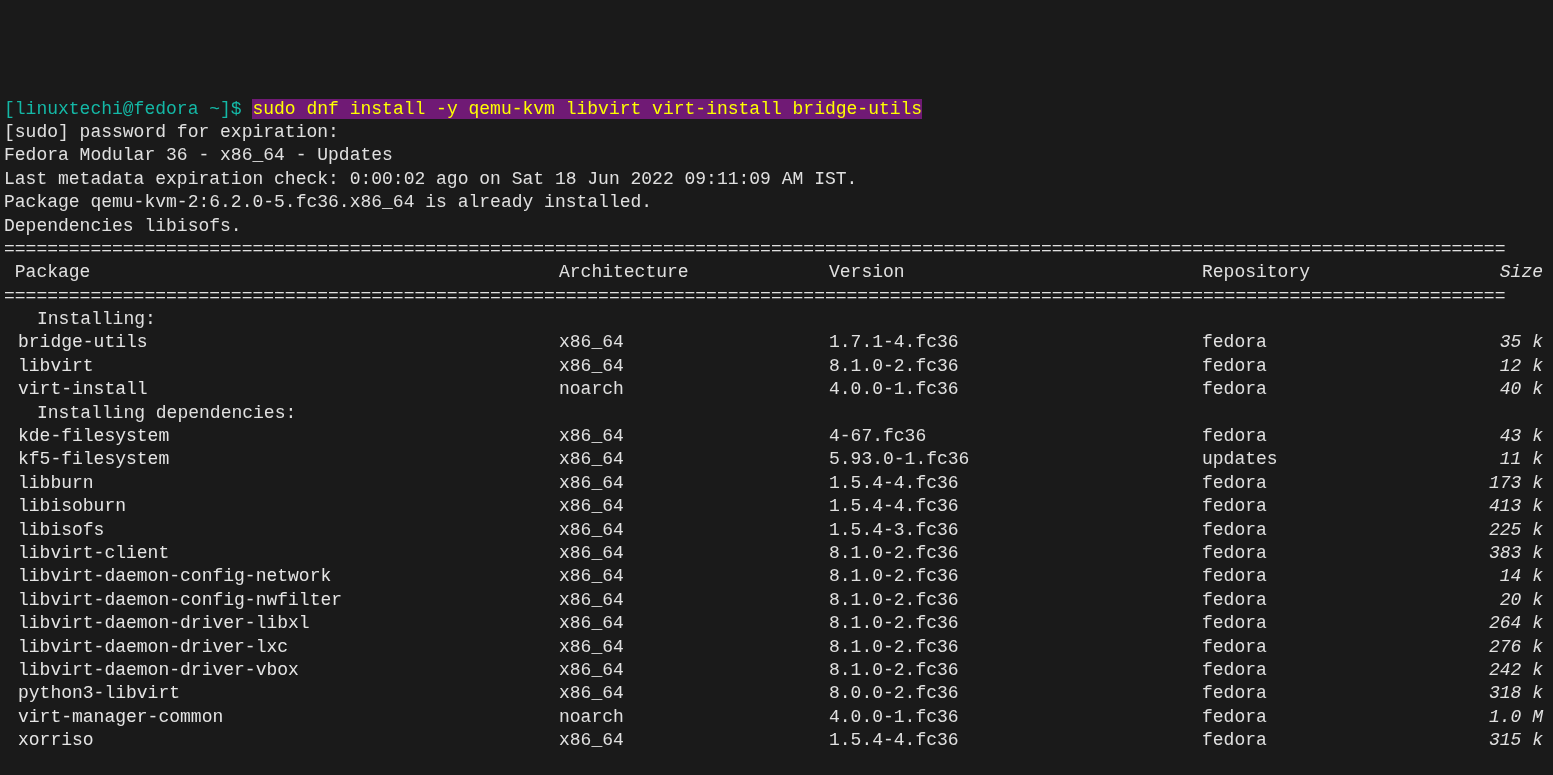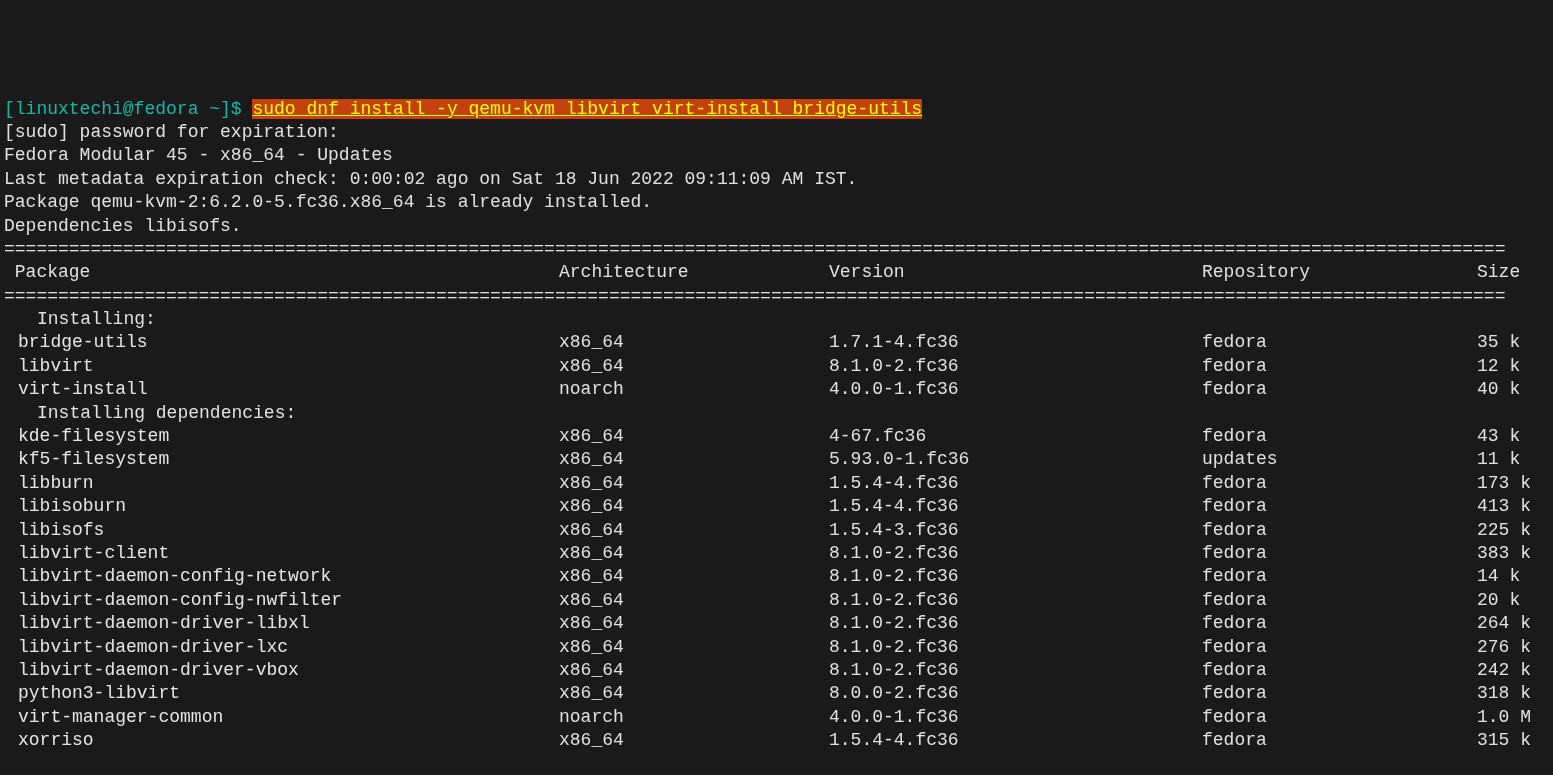--- a/index.html
+++ b/index.html
@@ -7,40 +7,40 @@
       color: #e0e0e0;
       font-family: 'Courier New', monospace;
       font-size: 18px;
       margin: 0;
       padding: 4px;
       line-height: 1.3;
       white-space: pre;
       overflow-x: auto;
     }
     .prompt-user { color: #14b8a6; }
-    .cmd { color: #ffff00; background-color: #c2410c; text-decoration: underline; }
+    .cmd { color: #ffff00; background-color: #701a75; }
     .package-name { color: #e5e5e5; }
     .row { display: flex; }
     .col-package { width: 555px; padding-left: 14px; box-sizing: border-box; }
     .col-arch { width: 270px; }
     .col-version { width: 373px; }
     .col-repo { width: 275px; }
-    .col-size { width: 66px; text-align: left; }
+    .col-size { width: 66px; text-align: right; font-style: italic; }
     .header-row { display: flex; }
     .section-label { padding-left: 2px; margin-left: 31px; }
     .divider { color: #e0e0e0; letter-spacing: 0; overflow: hidden; }
   </style>
 </head>
 <body>
 
 
 <div>
 <span><span class="prompt-user">[linuxtechi@fedora ~]$ </span><span class="cmd">sudo dnf install -y qemu-kvm libvirt virt-install bridge-utils</span></span>
 <span>[sudo] password for expiration:</span>
-<div class="row"><span style="width:1159px">Fedora Modular 45 - x86_64 - Updates</span></div><span>Last metadata expiration check: 0:00:02 ago on Sat 18 Jun 2022 09:11:09 AM IST.</span>
+<div class="row"><span style="width:1159px">Fedora Modular 36 - x86_64 - Updates</span></div><span>Last metadata expiration check: 0:00:02 ago on Sat 18 Jun 2022 09:11:09 AM IST.</span>
 <span>Package qemu-kvm-2:6.2.0-5.fc36.x86_64 is already installed.</span>
 <span>Dependencies libisofs.</span>
 <div class="divider">===========================================================================================================================================</div><div class="header-row"><span class="col-package" style="padding-left:0"> Package</span><span class="col-arch">Architecture</span><span class="col-version">Version</span><span class="col-repo">Repository</span><span class="col-size">Size</span></div><div class="divider">===========================================================================================================================================</div><span class="section-label">Installing:</span>
 <div class="row"><span class="col-package package-name">bridge-utils</span><span class="col-arch">x86_64</span><span class="col-version">1.7.1-4.fc36</span><span class="col-repo">fedora</span><span class="col-size">35 k</span></div><div class="row"><span class="col-package package-name">libvirt</span><span class="col-arch">x86_64</span><span class="col-version">8.1.0-2.fc36</span><span class="col-repo">fedora</span><span class="col-size">12 k</span></div><div class="row"><span class="col-package package-name">virt-install</span><span class="col-arch">noarch</span><span class="col-version">4.0.0-1.fc36</span><span class="col-repo">fedora</span><span class="col-size">40 k</span></div><span class="section-label">Installing dependencies:</span>
 <div class="row"><span class="col-package package-name">kde-filesystem</span><span class="col-arch">x86_64</span><span class="col-version">4-67.fc36</span><span class="col-repo">fedora</span><span class="col-size">43 k</span></div><div class="row"><span class="col-package package-name">kf5-filesystem</span><span class="col-arch">x86_64</span><span class="col-version">5.93.0-1.fc36</span><span class="col-repo">updates</span><span class="col-size">11 k</span></div><div class="row"><span class="col-package package-name">libburn</span><span class="col-arch">x86_64</span><span class="col-version">1.5.4-4.fc36</span><span class="col-repo">fedora</span><span class="col-size">173 k</span></div><div class="row"><span class="col-package package-name">libisoburn</span><span class="col-arch">x86_64</span><span class="col-version">1.5.4-4.fc36</span><span class="col-repo">fedora</span><span class="col-size">413 k</span></div><div class="row"><span class="col-package package-name">libisofs</span><span class="col-arch">x86_64</span><span class="col-version">1.5.4-3.fc36</span><span class="col-repo">fedora</span><span class="col-size">225 k</span></div><div class="row"><span class="col-package package-name">libvirt-client</span><span class="col-arch">x86_64</span><span class="col-version">8.1.0-2.fc36</span><span class="col-repo">fedora</span><span class="col-size">383 k</span></div><div class="row"><span class="col-package package-name">libvirt-daemon-config-network</span><span class="col-arch">x86_64</span><span class="col-version">8.1.0-2.fc36</span><span class="col-repo">fedora</span><span class="col-size">14 k</span></div><div class="row"><span class="col-package package-name">libvirt-daemon-config-nwfilter</span><span class="col-arch">x86_64</span><span class="col-version">8.1.0-2.fc36</span><span class="col-repo">fedora</span><span class="col-size">20 k</span></div><div class="row"><span class="col-package package-name">libvirt-daemon-driver-libxl</span><span class="col-arch">x86_64</span><span class="col-version">8.1.0-2.fc36</span><span class="col-repo">fedora</span><span class="col-size">264 k</span></div><div class="row"><span class="col-package package-name">libvirt-daemon-driver-lxc</span><span class="col-arch">x86_64</span><span class="col-version">8.1.0-2.fc36</span><span class="col-repo">fedora</span><span class="col-size">276 k</span></div><div class="row"><span class="col-package package-name">libvirt-daemon-driver-vbox</span><span class="col-arch">x86_64</span><span class="col-version">8.1.0-2.fc36</span><span class="col-repo">fedora</span><span class="col-size">242 k</span></div><div class="row"><span class="col-package package-name">python3-libvirt</span><span class="col-arch">x86_64</span><span class="col-version">8.0.0-2.fc36</span><span class="col-repo">fedora</span><span class="col-size">318 k</span></div><div class="row"><span class="col-package package-name">virt-manager-common</span><span class="col-arch">noarch</span><span class="col-version">4.0.0-1.fc36</span><span class="col-repo">fedora</span><span class="col-size">1.0 M</span></div><div class="row"><span class="col-package package-name">xorriso</span><span class="col-arch">x86_64</span><span class="col-version">1.5.4-4.fc36</span><span class="col-repo">fedora</span><span class="col-size">315 k</span></div>
 
 
 </div>
 
 

